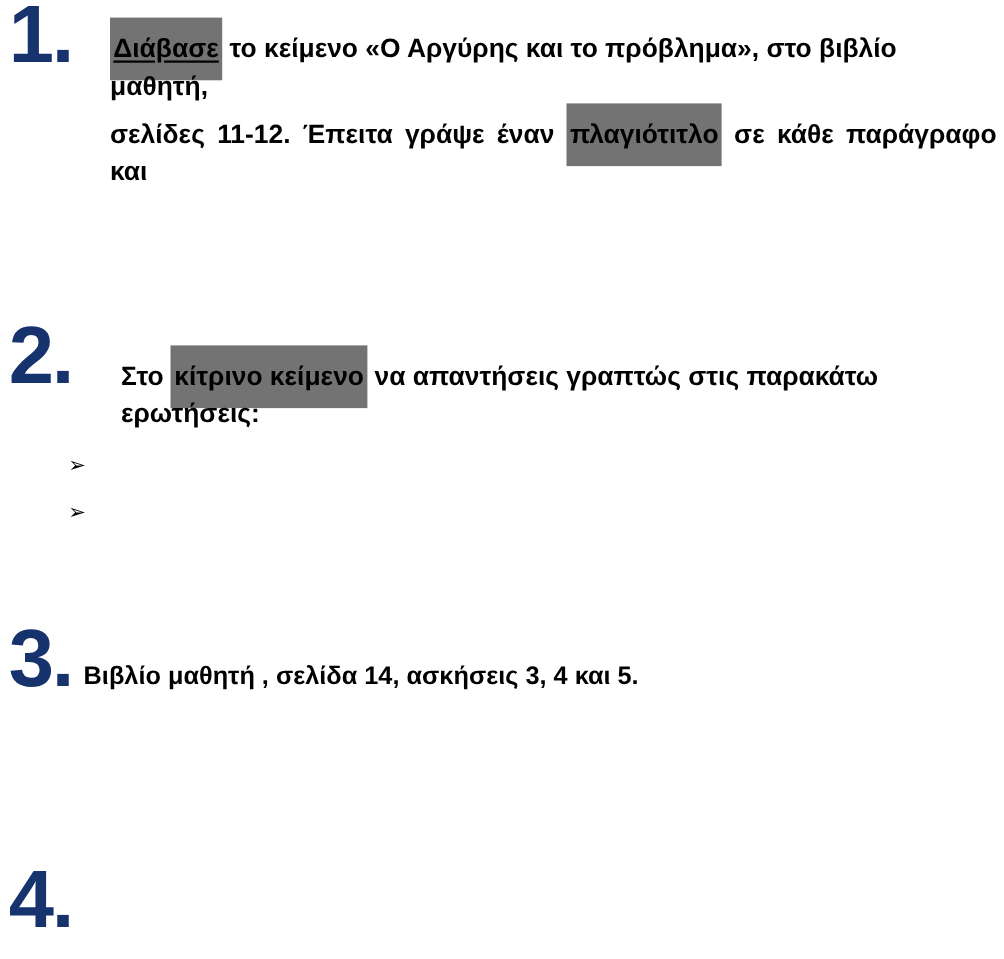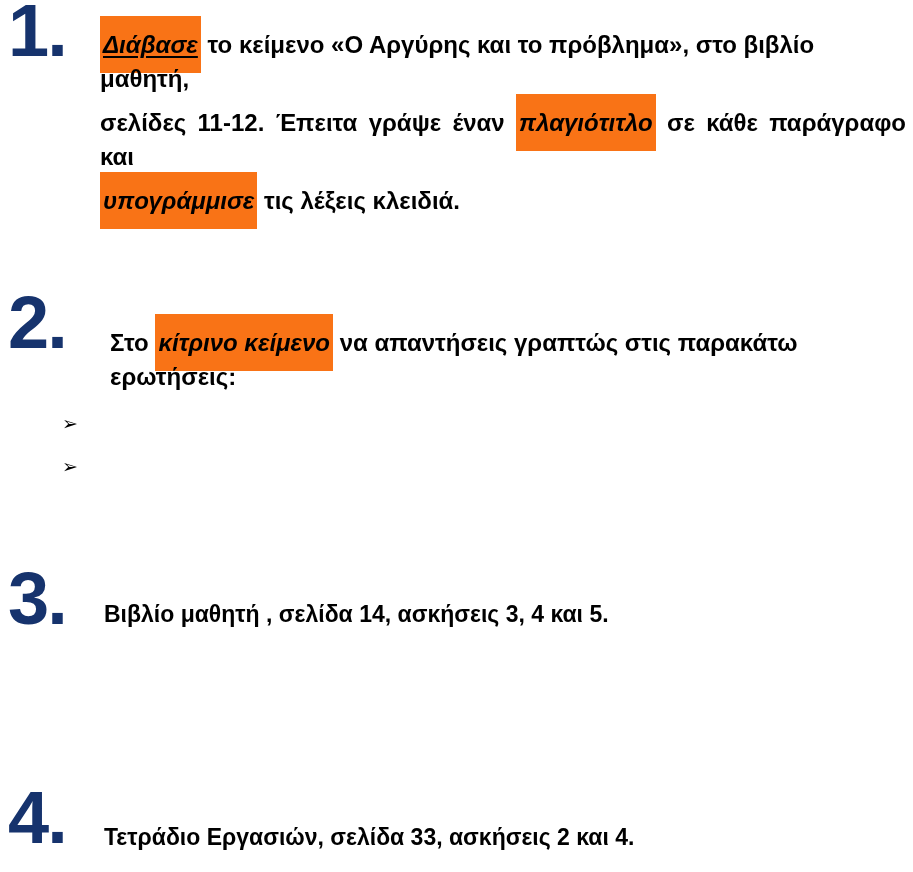--- a/index.html
+++ b/index.html
@@ -41,23 +41,22 @@
     line-height: 34px;
     margin-bottom: 10px;
     white-space: pre-wrap;
   }
   .just {
     text-align: justify;
     text-align-last: justify;
     -moz-text-align-last: justify;
   }
   .hl {
-    background: #f97316;
+    background: #737373;
     padding: 15px 3px;
-    font-style: italic;
   }
   .ul {
     text-decoration: underline;
     text-decoration-thickness: 2px;
     text-underline-offset: 3px;
   }
   .t2-content { margin-left: 110px; padding-top: 34px; }
   .bullets { margin-left: 62px; margin-top: 12px; }
   .bullet-row {
     display: flex;
@@ -67,40 +66,39 @@
     font-size: 23px;
     font-weight: bold;
   }
   .bullet-glyph {
     font-size: 19px;
     font-weight: normal;
     margin-right: 10px;
     font-family: "DejaVu Sans", sans-serif;
   }
   .plain-content {
-    margin-left: 104px;
+    margin-left: 76px;
     font-size: 23px;
     font-weight: bold;
     line-height: 32px;
   }
   .pt1 { padding-top: 28px; }
   .pt3 { padding-top: 30px; }
   .pt4 { padding-top: 34px; }
 </style>
 </head>
 <body>
 
 <div id="page">
 
   <section class="task" style="top:0px;">
     <div class="num">1.</div>
     <div class="content pt1">
       <div class="line"><span class="hl ul">Διάβασε</span><span> το κείμενο «Ο Αργύρης και το πρόβλημα», στο βιβλίο μαθητή,</span></div>
       <div class="line just"><span>σελίδες 11-12. Έπειτα γράψε έναν </span><span class="hl">πλαγιότιτλο</span><span> σε κάθε παράγραφο και</span></div>
-      <div class="line"><span class="hl">υπογράμμισε</span><span> τις λέξεις κλειδιά.</span></div>
     </div>
   </section>
 
   <section class="task" style="top:292px;">
     <div class="num">2.</div>
     <div class="content t2-content" style="margin-left:110px; padding-top:34px;">
       <div class="line"><span>Στο </span><span class="hl">κίτρινο κείμενο</span><span> να απαντήσεις γραπτώς στις παρακάτω ερωτήσεις:</span></div>
     </div>
     <div class="bullets">
       <div class="bullet-row">
@@ -112,16 +110,15 @@
     </div>
   </section>
 
   <section class="task" style="top:568px;">
     <div class="num">3.</div>
     <div class="plain-content pt3">Βιβλίο μαθητή , σελίδα 14, ασκήσεις 3, 4 και 5.</div>
   </section>
 
   <section class="task" style="top:787px;">
     <div class="num">4.</div>
-    <div class="plain-content pt4">Τετράδιο Εργασιών, σελίδα 33, ασκήσεις 2 και 4.</div>
   </section>
 
 </div>
 
 </body></html>

